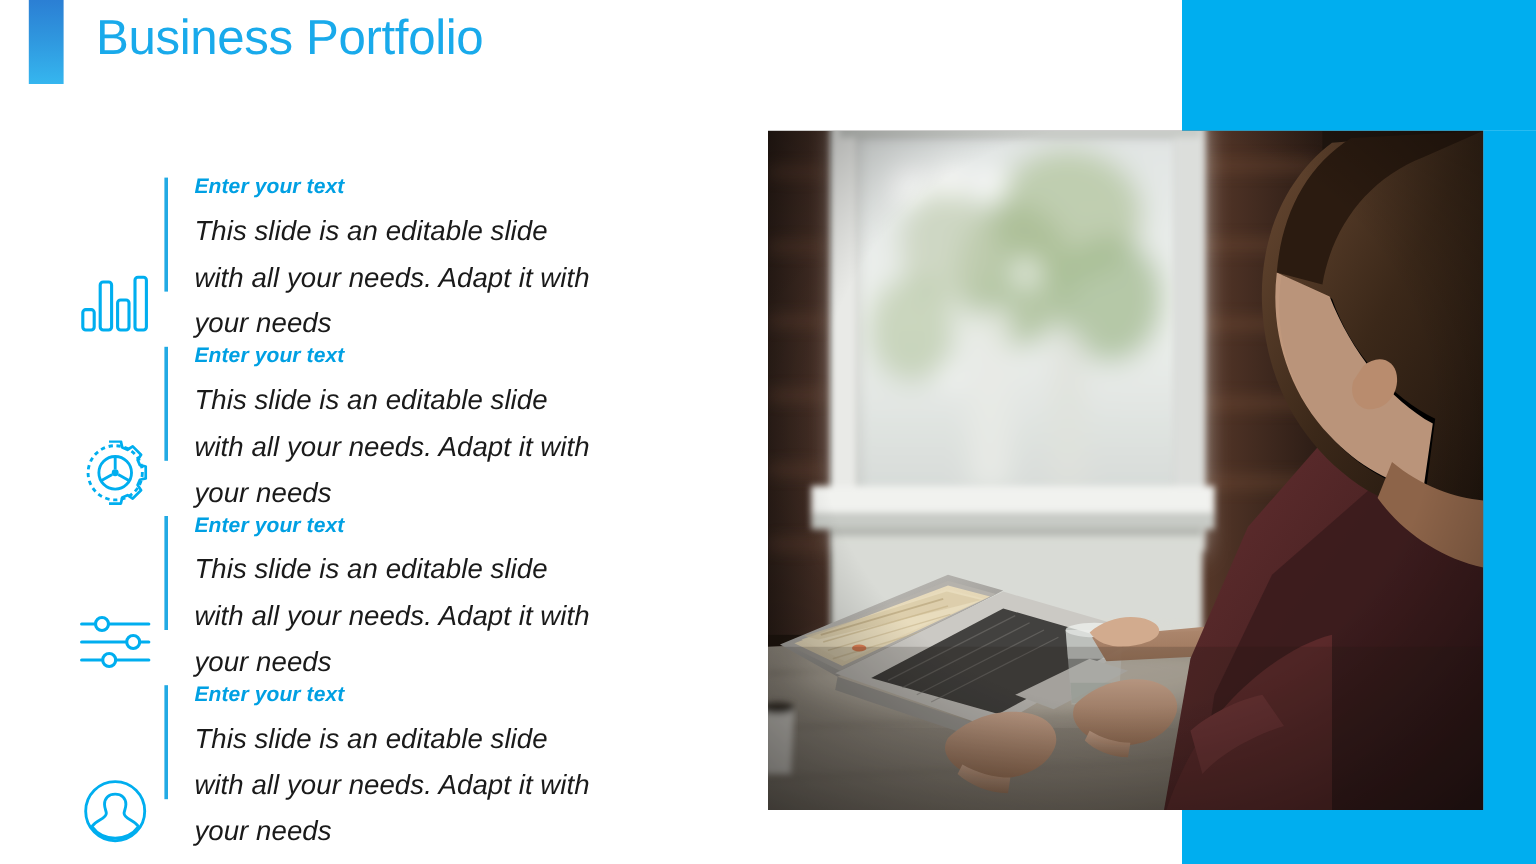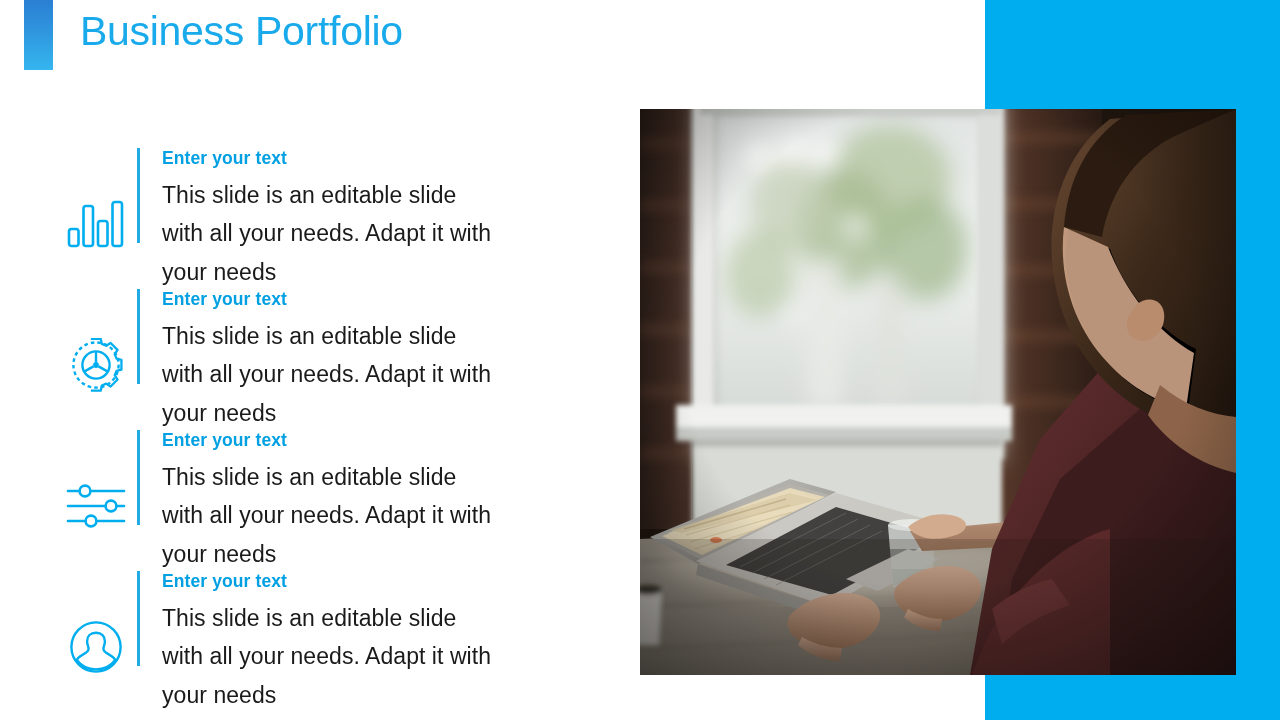--- a/index.html
+++ b/index.html
@@ -40,21 +40,21 @@
     background:#00aeef;
   }
 
   
   .features {
     position:absolute; left:60px; top:148px; width:560px;
   }
   .feature {
     position:relative;
     height:141px;
-    display:flex; align-items:center;
+    display:flex; align-items:flex-end;font-style:italic;
   }
   .feature-icon {
     width:72px; min-width:72px; height:72px;
     display:flex; align-items:center; justify-content:center;
     margin-top:10px;
   }
   .feature-icon svg { display:block; }
   .feature-divider {
     width:3px; min-width:3px; align-self:stretch;
     background:#22aae4;

